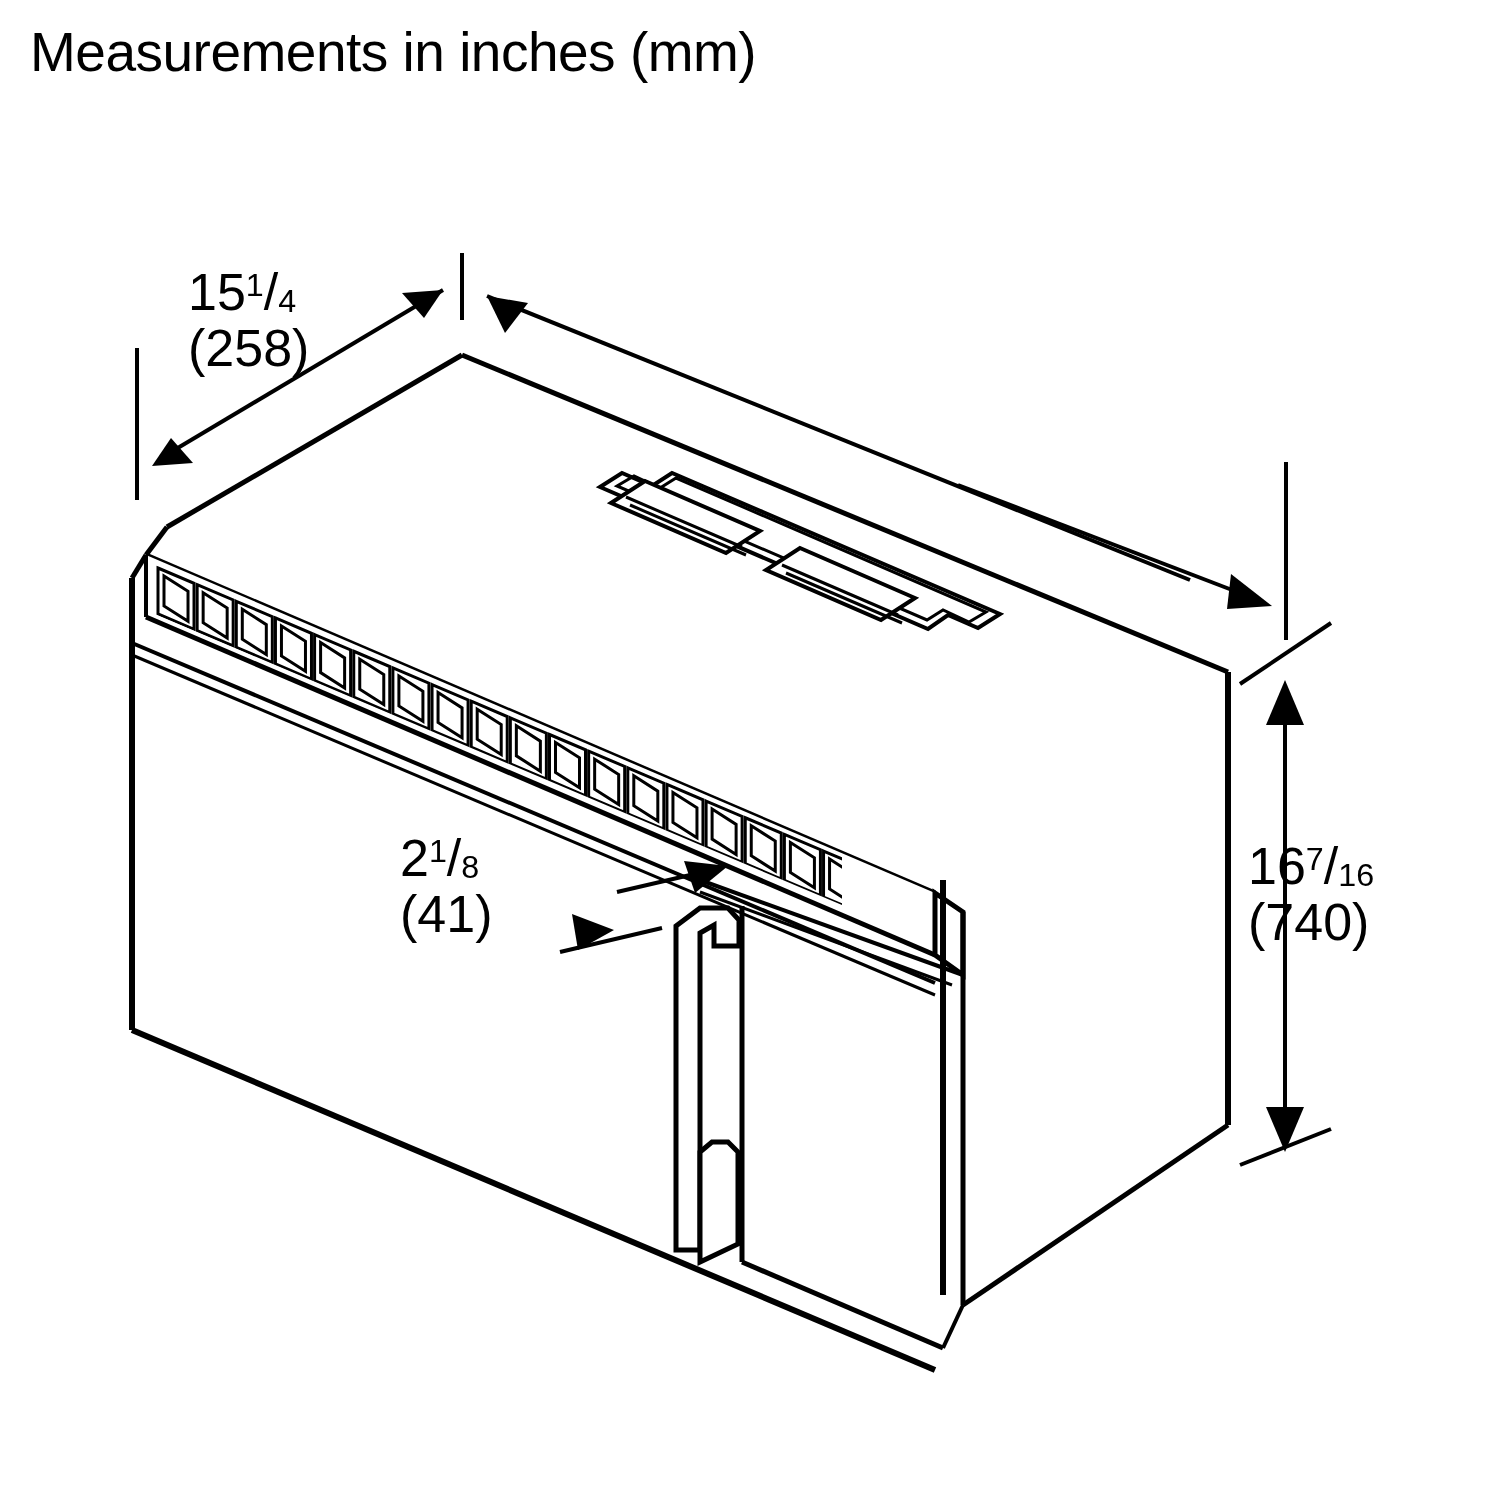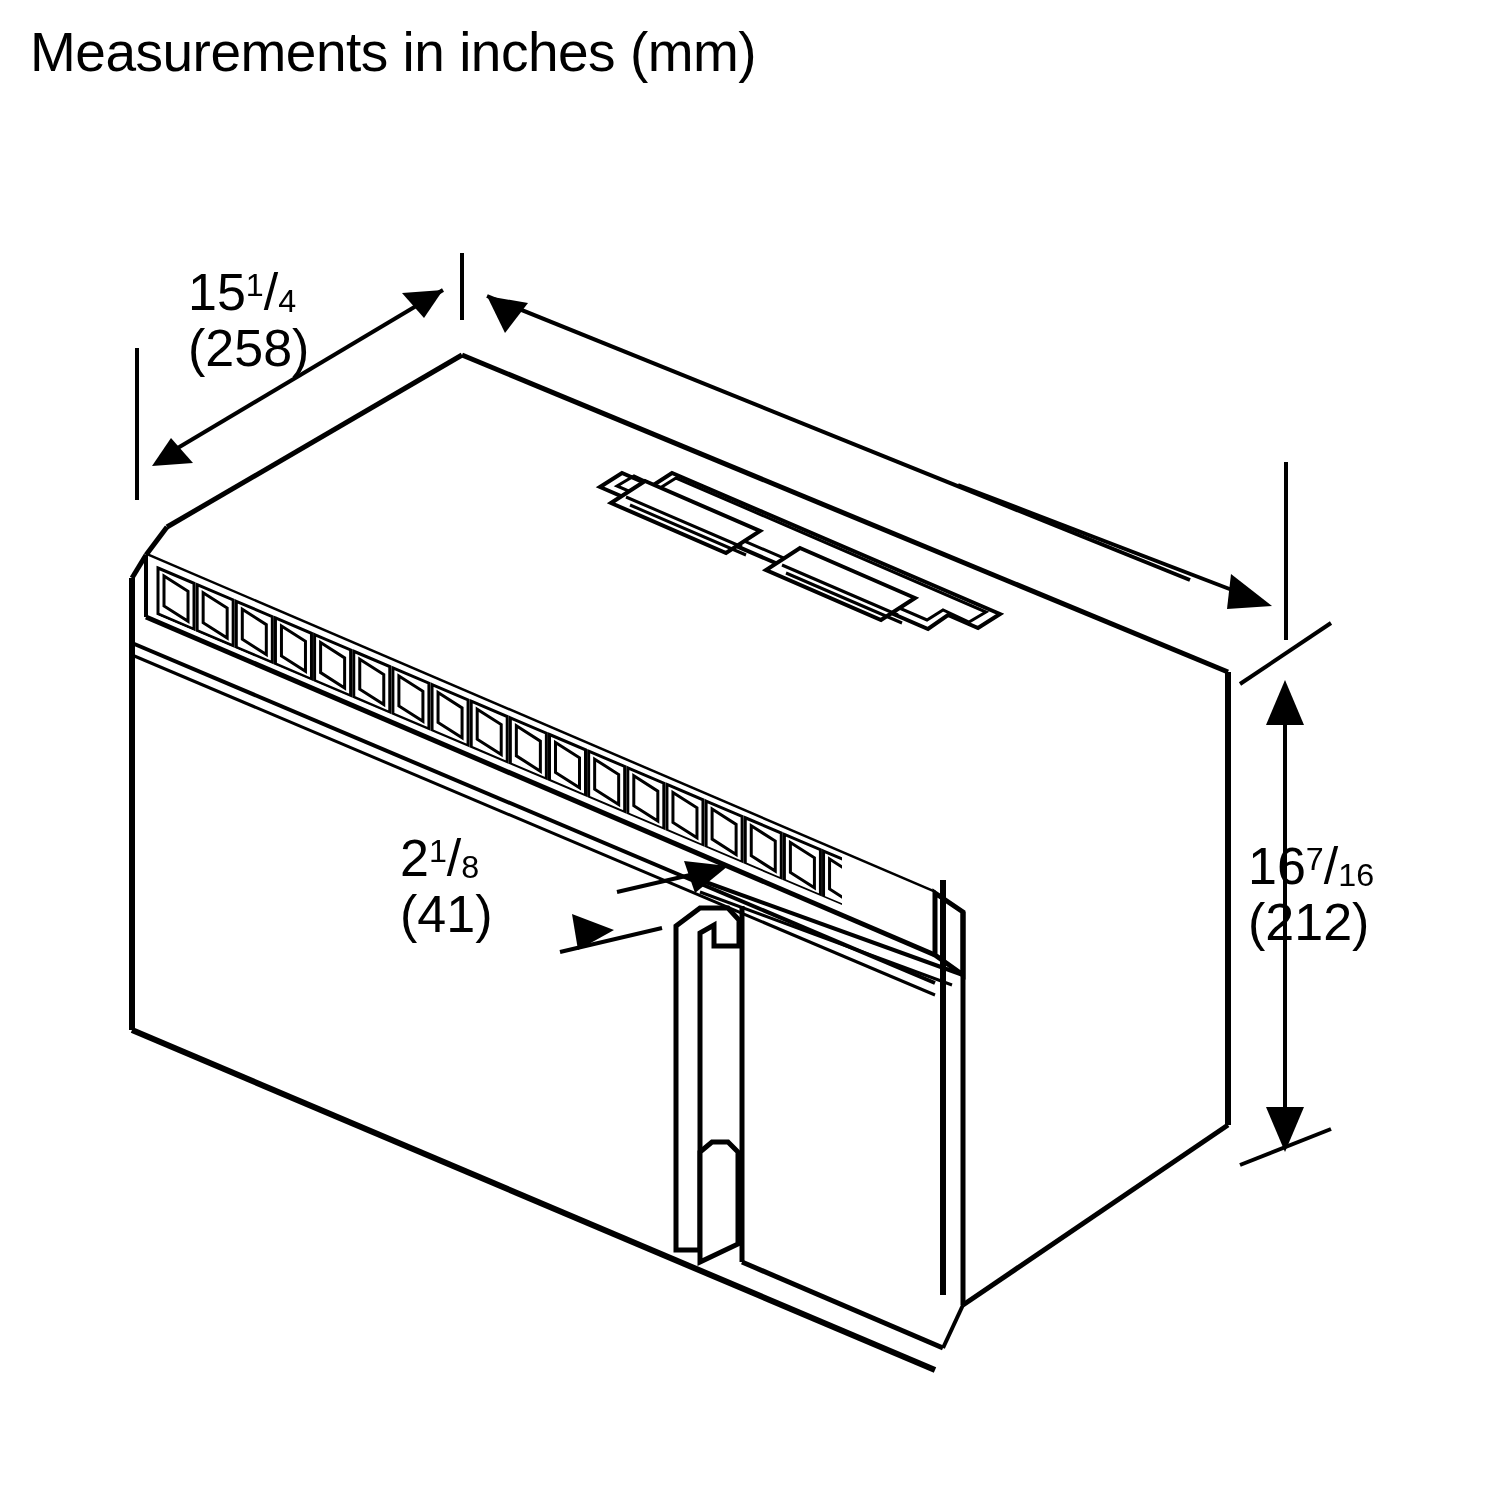--- a/index.html
+++ b/index.html
@@ -269,16 +269,16 @@
     <span class="ln">
       <span>2</span><span class="frac"><span class="num">1</span><span class="sl">/</span><span class="den">8</span></span>
     </span>
     <span class="ln">(41)</span>
   </div>
 
   <div class="dimlabel ctr" style="left:1248px; top:838px;">
     <span class="ln">
       <span>16</span><span class="frac"><span class="num">7</span><span class="sl">/</span><span class="den">16</span></span>
     </span>
-    <span class="ln">(212)</span>
+    <span class="ln">(740)</span>
   </div>
 
 </div>
 
 </body></html>

